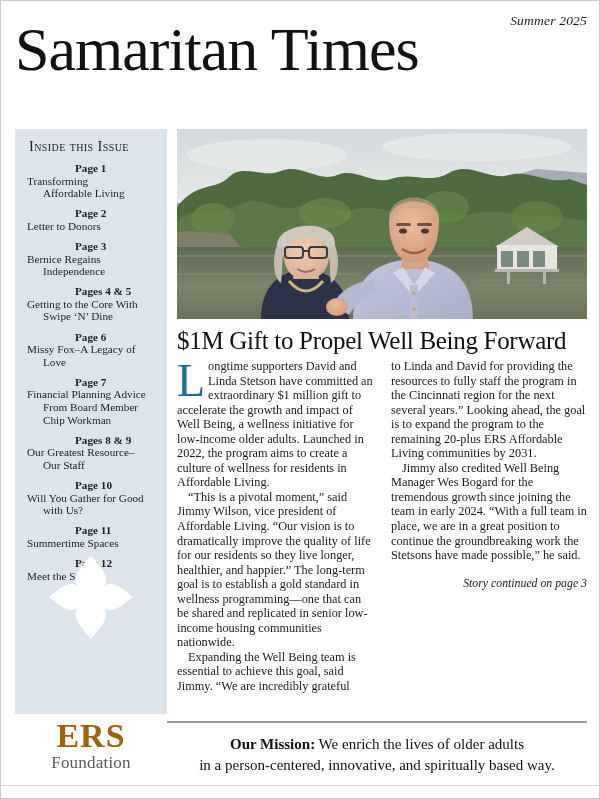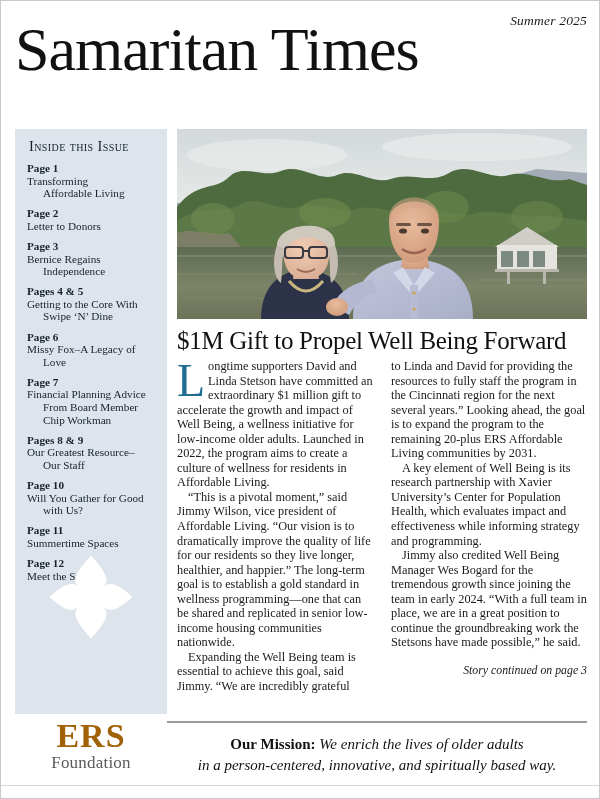--- a/index.html
+++ b/index.html
@@ -95,20 +95,21 @@
     margin: 0 0 7px 2px;
     font-weight: normal;
   }
   .toc-list { margin: 0; padding: 0; list-style: none; }
   .toc-item { margin: 0 0 7.5px 0; }
   .toc-page {
     font-size: 11.2px;
     color: #16212c;
     line-height: 12.6px;
     font-weight: 600;
+    margin-left: 48px;
   }
   .toc-desc {
     font-size: 11.2px;
     line-height: 12.6px;
     color: #16212c;
     text-indent: 0;
     padding-left: 0;
   }
   .toc-desc .cont {
     display: block;
@@ -235,21 +236,21 @@
     position: absolute;
     left: 166px;
     top: 733px;
     width: 420px;
     text-align: center;
     font-size: 15px;
     line-height: 21px;
     color: #111;
   }
   .mission .lead { font-weight: 700; font-style: normal; }
-  .mission .body-it { font-style: italic; }
+  .mission .body-it { }
 
   .bottom-rule {
     position: absolute;
     left: 0;
     top: 784px;
     width: 598px;
     height: 1px;
     background: #d6d6d6;
   }
 </style>
@@ -454,21 +455,20 @@
       <div class="cols">
         <div class="col col-1">
           <p>
             <span class="dropcap">L</span><span>ongtime supporters David and Linda Stetson have committed an extraordinary $1 million gift to accelerate the growth and impact of Well Being, a wellness initiative for low-income older adults. Launched in 2022, the program aims to create a culture of wellness for residents in Affordable Living.</span>
           </p>
           <p class="indent">“This is a pivotal moment,” said Jimmy Wilson, vice president of Affordable Living. “Our vision is to dramatically improve the quality of life for our residents so they live longer, healthier, and happier.” The long-term goal is to establish a gold standard in wellness programming—one that can be shared and replicated in senior low-income housing communities nationwide.</p>
           <p class="indent">Expanding the Well Being team is essential to achieve this goal, said Jimmy. “We are incredibly grateful</p>
         </div>
         <div class="col col-2">
           <p>to Linda and David for providing the resources to fully staff the program in the Cincinnati region for the next several years.” Looking ahead, the goal is to expand the program to the remaining 20-plus ERS Affordable Living communities by 2031.</p>
-          <p class="indent">A key element of Well Being is its research partnership with Xavier University’s Center for Population Health, which evaluates impact and effectiveness while informing strategy and programming.</p>
           <p class="indent">Jimmy also credited Well Being Manager Wes Bogard for the tremendous growth since joining the team in early 2024. “With a full team in place, we are in a great position to continue the groundbreaking work the Stetsons have made possible,” he said.</p>
           <div class="continued">Story continued on page 3</div>
         </div>
       </div>
 
     </div>
   </div>
 
   <div class="logo-block">
     <div class="logo-ers">ERS</div>

